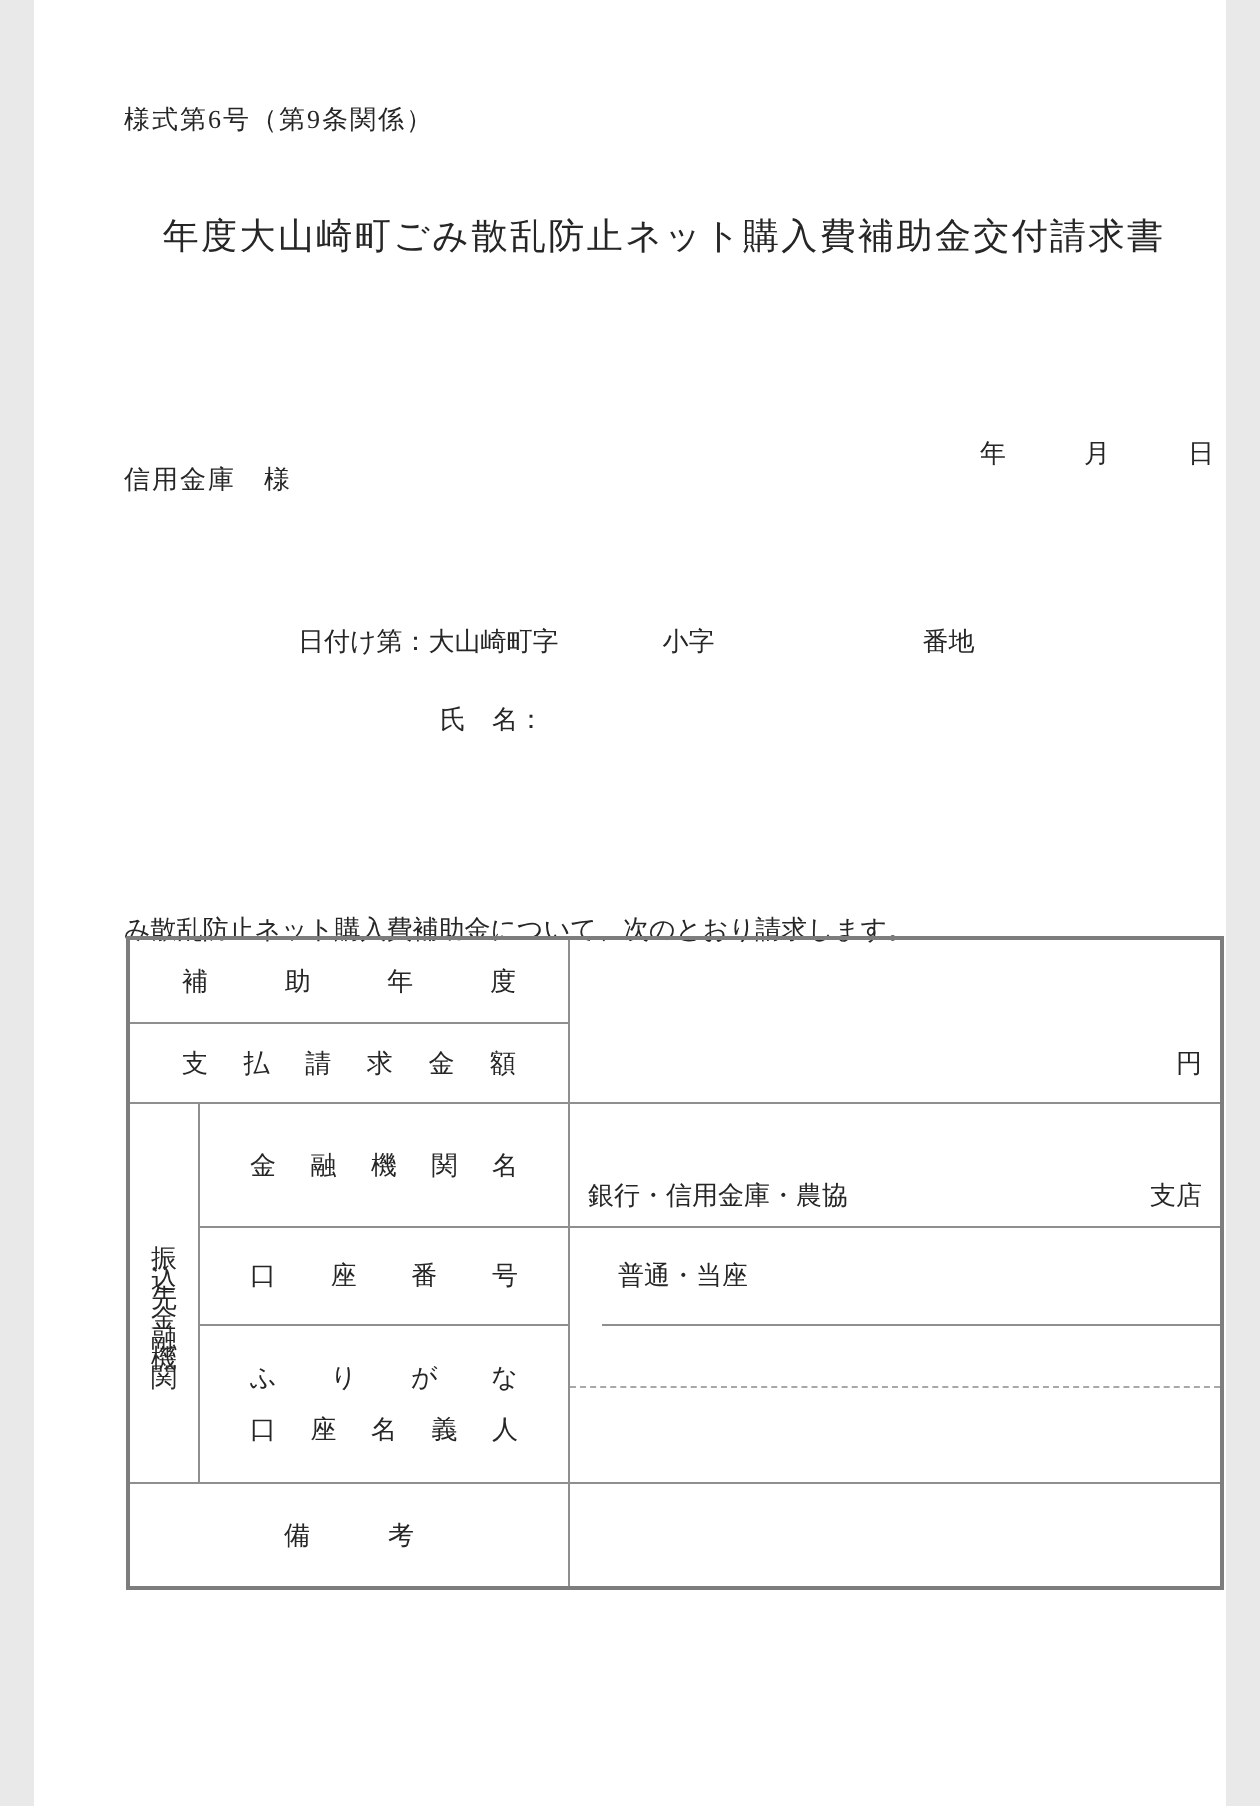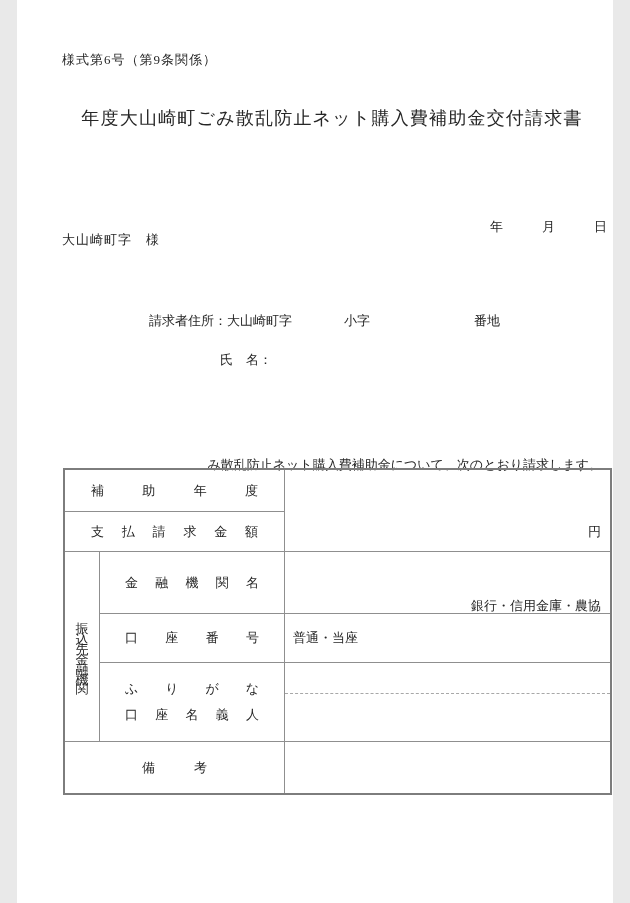--- a/index.html
+++ b/index.html
@@ -21,21 +21,21 @@
   }
   .abs{position:absolute;white-space:pre;}
   .form-number{left:45px;top:51px;letter-spacing:1px;}
   .doc-title{left:0;top:106px;width:630px;text-align:center;font-size:18px;letter-spacing:1.2px;}
   .date-line{left:0;top:170px;width:630px;text-align:right;padding-right:40px;box-sizing:border-box;margin-top:48px;}
   .addressee{left:45px;top:231px;letter-spacing:1px;}
   .address-line{left:132px;top:312px;}
   .name-line{left:203px;top:351px;}
   .para{position:absolute;left:45px;top:407px;width:540px;line-height:23px;white-space:pre;}
   .para .l1{text-align:justify;text-align-last:justify;}
-  .para .l2{text-align:right;}
+  .para .l2{text-align:left;}
 
   
   .formtable{
     position:absolute;left:46px;top:468px;
     width:549px;height:327px;
     box-sizing:border-box;
     border:2px solid var(--line-dark);
     display:grid;
     grid-template-columns:35px 185px 325px;
     grid-template-rows:42px 40px 62px 49px 79px 51px;
@@ -57,44 +57,44 @@
   .stack{flex-direction:column;justify-content:center;gap:8px;align-items:stretch;}
   .vcell{grid-column:1;grid-row:3/6;justify-content:center;}
   .vtext{
     writing-mode:vertical-rl;
     text-orientation:upright;
     letter-spacing:10px;
     line-height:1;
   }
   .v-year{justify-content:center;padding-left:65px;}
   .v-yen{justify-content:flex-end;padding-right:9px;}
-  .v-bank{flex-direction:column;align-items:flex-end;justify-content:space-between;padding:4px 9px 6px;margin-top:41px;}
-  .v-acct{padding-left:8px;}
+  .v-bank{flex-direction:row;align-items:flex-end;justify-content:space-between;padding:4px 9px 6px;}
+  .v-acct{padding-left:8px;margin-left:16px;}
   .v-holder{position:relative;}
   .v-holder .dash{
     position:absolute;left:0;right:0;top:30px;
     border-top:1px dashed #a8a8a8;
   }
   .lab-remarks{justify-content:center;letter-spacing:0;}
   .last-row{border-bottom:none;}
 </style>
 </head>
 <body>
 
 <div class="sheet">
 
   <div class="abs form-number">様式第6号（第9条関係）</div>
 
   <div class="abs doc-title">年度大山崎町ごみ散乱防止ネット購入費補助金交付請求書</div>
 
   <div class="abs date-line">年　　　月　　　日</div>
 
-  <div class="abs addressee">大山崎町字　様</div>
+  <div class="abs addressee">信用金庫　様</div>
 
-  <div class="abs address-line">請求者住所：大山崎町字　　　　小字　　　　　　　　番地</div>
+  <div class="abs address-line">日付け第：大山崎町字　　　　小字　　　　　　　　番地</div>
 
   <div class="abs name-line">氏　名：</div>
 
   <div class="para">
     <div class="l2">み散乱防止ネット購入費補助金について、次のとおり請求します。</div>
   </div>
 
   <div class="formtable">
 
     <div class="c lab span2" data-distribute="true">

